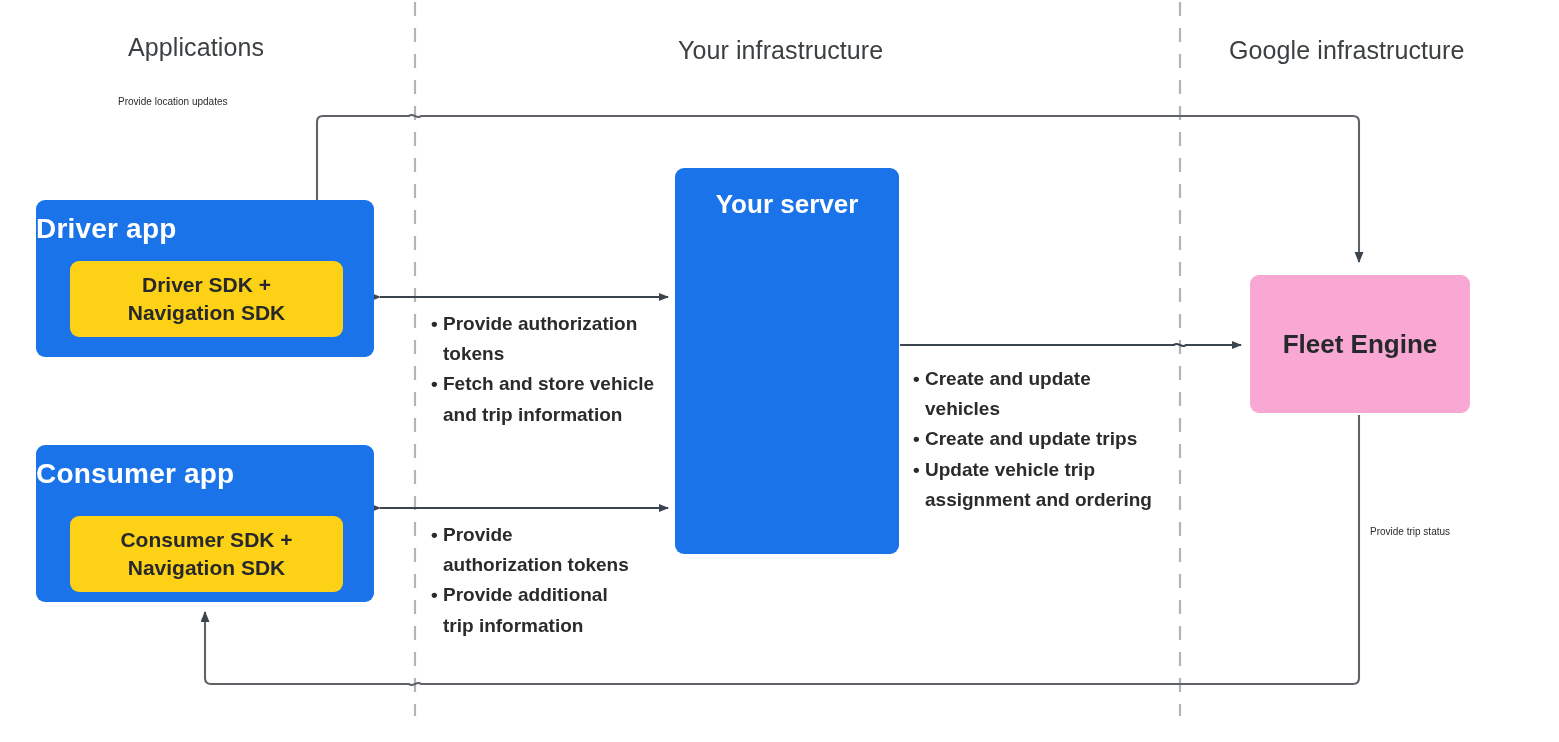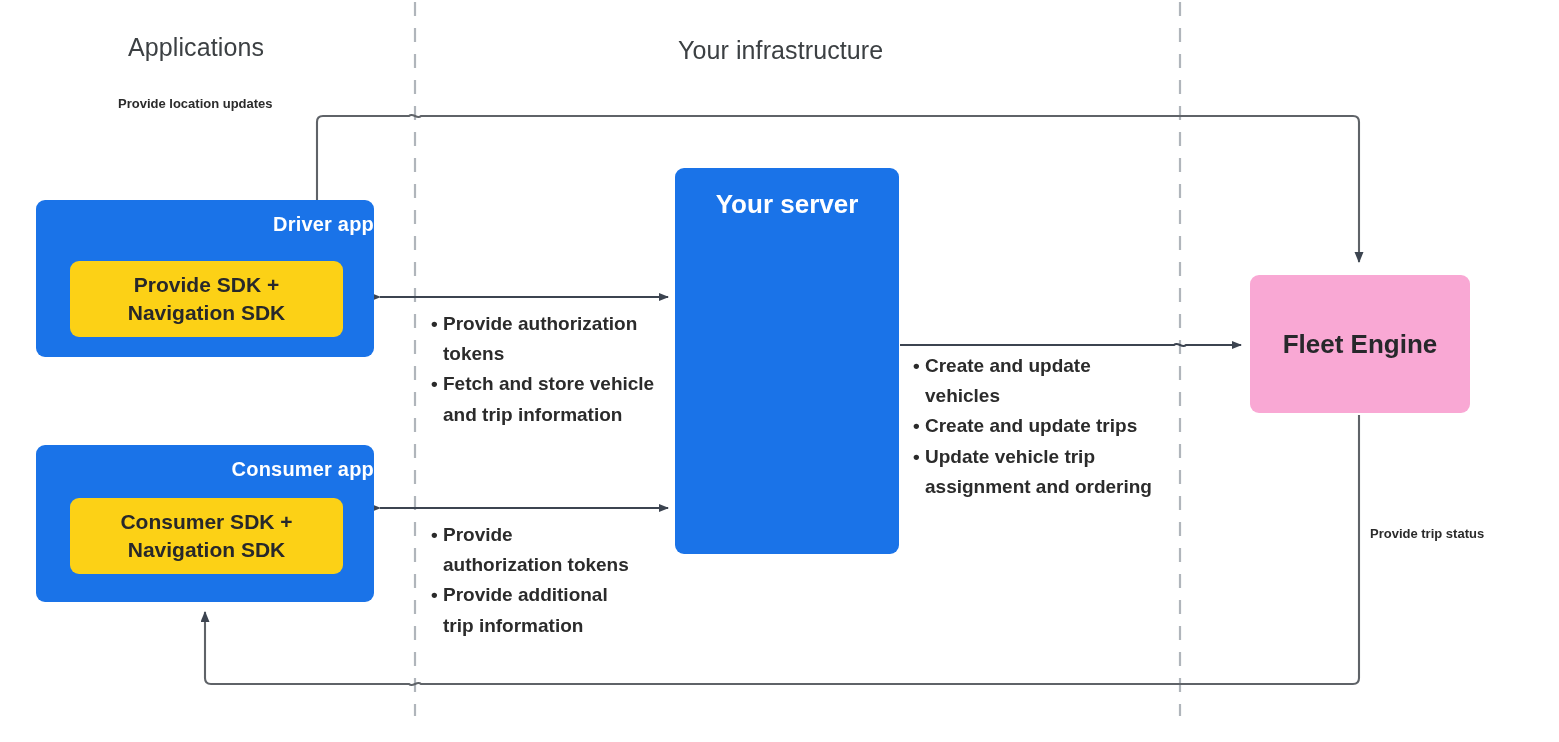--- a/index.html
+++ b/index.html
@@ -48,23 +48,23 @@
     box-sizing: border-box;
   }
   #driver-app   { left: 36px; top: 200px;  width: 338px; height: 157px; }
   #consumer-app { left: 36px; top: 445px;  width: 338px; height: 157px; }
 
   .app-title {
     position: absolute;
     left: 0;
     right: 0;
     top: 13px;
-    text-align: right;
+    text-align: left;
     color: #ffffff;
-    font-size: 20px;
+    font-size: 28px;
     font-weight: bold;
     letter-spacing: 0.2px;
   }
 
   
   .sdk-box {
     position: absolute;
     background: #fcd116;
     border-radius: 9px;
     display: flex;
@@ -72,21 +72,21 @@
     justify-content: center;
     text-align: center;
     color: #27282b;
     font-size: 21px;
     font-weight: bold;
     line-height: 1.33;
     box-sizing: border-box;
     padding: 4px 8px;
   }
   #driver-sdk   { left: 70px;  top: 261px; width: 273px; height: 76px; }
-  #consumer-sdk { left: 70px;  top: 498px; width: 273px; height: 76px; }
+  #consumer-sdk { left: 70px;  top: 516px; width: 273px; height: 76px; }
 
   
   #server-box {
     position: absolute;
     left: 675px;
     top: 168px;
     width: 224px;
     height: 386px;
     background: #1a73e8;
     border-radius: 9px;
@@ -118,22 +118,22 @@
   #fleet-engine-label {
     color: #27282b;
     font-size: 26px;
     font-weight: bold;
     text-align: center;
   }
 
   
   .flow-label {
     position: absolute;
-    font-size: 13px;
-    font-weight: bold;
+    font-size: 10px;
+    font-weight: normal;
     color: #2b2b2b;
     white-space: nowrap;
   }
   #label-location-updates { left: 118px; top: 96px; }
   #label-trip-status      { left: 1370px; top: 526px; }
 
   
   .bullet-list {
     position: absolute;
     font-size: 19px;
@@ -146,21 +146,21 @@
     padding-left: 12px;
   }
   .bullet-list .bullet-item::before {
     content: "\2022";
     position: absolute;
     left: 0;
     top: 0;
   }
   #bullets-driver   { left: 431px; top: 309px; width: 225px; }
   #bullets-consumer { left: 431px; top: 520px; width: 200px; }
-  #bullets-server   { left: 913px; top: 351px; width: 250px; }
+  #bullets-server   { left: 913px; top: 364px; width: 250px; }
 </style>
 </head>
 <body>
 
 <div id="canvas">
 
   <svg class="layer" viewBox="0 0 1559 742">
     <defs>
       <marker id="arrow-right" markerWidth="10" markerHeight="10" refX="9" refY="4" orient="auto" markerUnits="userSpaceOnUse">
         <path d="M0,0 L10,4 L0,8 z" fill="#3c4450"></path>
@@ -186,30 +186,31 @@
 
     <path d="M900,345 L1174,345 C1178,341 1182,349 1186,345 L1241,345" fill="none" stroke="#3c4450" stroke-width="2.1" marker-end="url(#arrow-right)"></path>
 
     <path d="M1359,415 L1359,678 Q1359,684 1353,684 L421,684
              C417,680 413,688 409,684
              L211,684 Q205,684 205,678 L205,612" fill="none" stroke="#5f6368" stroke-width="2.1" marker-end="url(#arrow-dark)"></path>
   </svg>
 
   <div class="zone-title" id="zone-apps">Applications</div>
   <div class="zone-title" id="zone-your-infra">Your infrastructure</div>
+  <div class="zone-title" id="zone-google">Google infrastructure</div>
 
   <div class="flow-label" id="label-location-updates">Provide location updates</div>
   <div class="flow-label" id="label-trip-status">Provide trip status</div>
 
   <div class="app-box" id="driver-app">
     <div class="app-title">Driver app</div>
   </div>
   <div class="sdk-box" id="driver-sdk">
     <span>
-      <span>Provide SDK +</span><br>
+      <span>Driver SDK +</span><br>
       <span>Navigation SDK</span>
     </span>
   </div>
 
   <div class="app-box" id="consumer-app">
     <div class="app-title">Consumer app</div>
   </div>
   <div class="sdk-box" id="consumer-sdk">
     <span>
       <span>Consumer SDK +</span><br>

